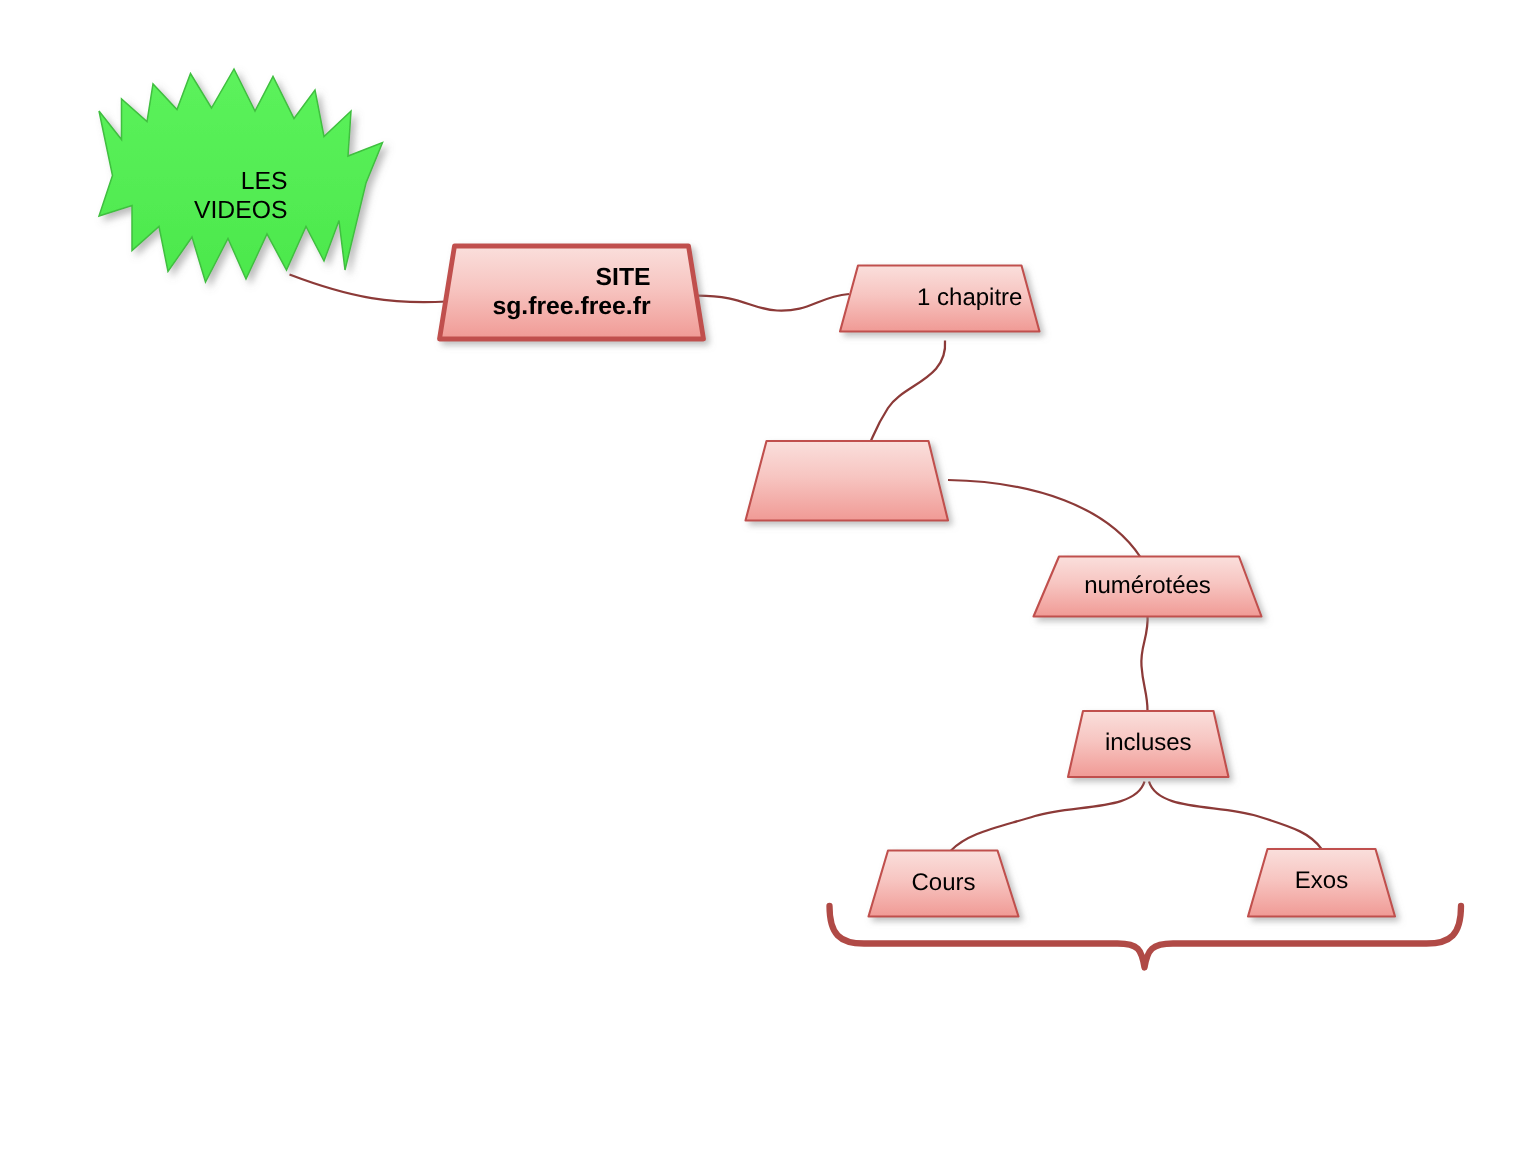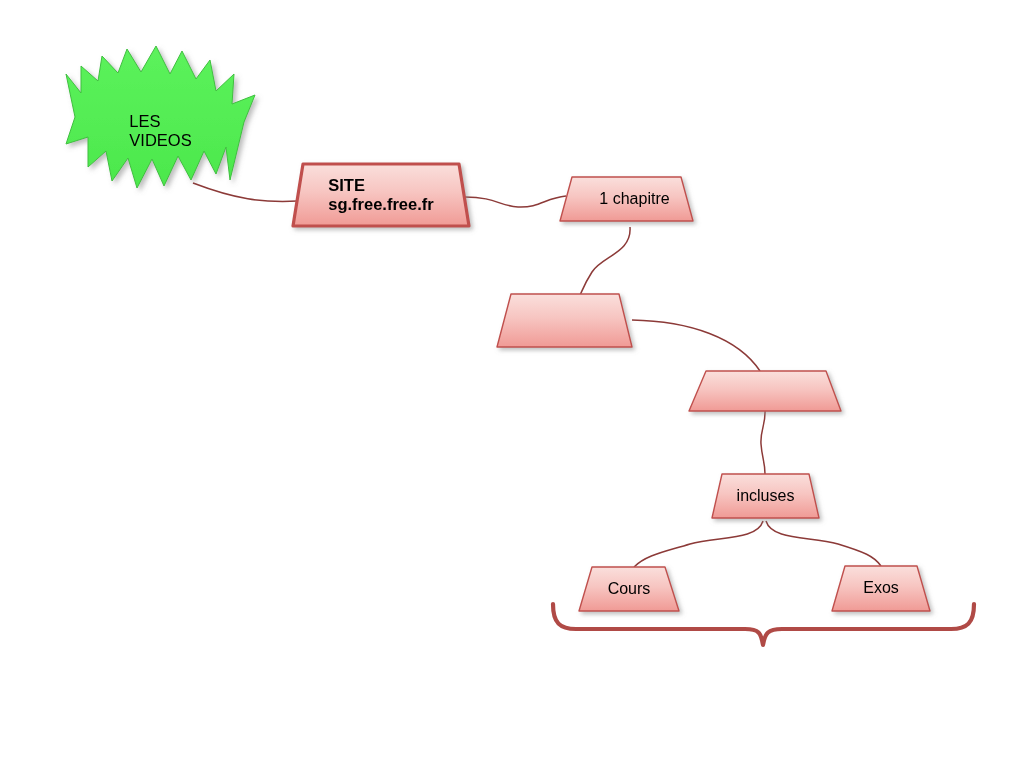--- a/index.html
+++ b/index.html
@@ -23,21 +23,21 @@
     top: 0;
     left: 0;
     width: 1024px;
     height: 768px;
   }
   .node-label {
     position: absolute;
     display: flex;
     align-items: center;
     justify-content: center;
-    text-align: left;
+    text-align: right;
     color: #000000;
     pointer-events: none;
     line-height: 1.18;
     white-space: pre-line;
   }
   .lbl-star {
     font-size: 16.5px;
     font-weight: 400;
   }
   .lbl-site {
@@ -136,23 +136,24 @@
                C 967,629 974,623 974,604"></path>
     </g>
   </svg>
 
   <div class="node-label lbl-star" style="left:66px; top:74px; width:189px; height:114px;">LES
 VIDEOS</div>
 
   <div class="node-label lbl-site" style="left:293px; top:164px; width:176px; height:62px;">SITE
 sg.free.free.fr</div>
 
-  <div class="node-label lbl-node" style="left:568px; top:177px; width:133px; height:44px;">1 chapitre</div>
+  <div class="node-label lbl-node" style="left:580px; top:177px; width:133px; height:44px;">1 chapitre</div>
 
 
+  <div class="node-label lbl-node" style="left:689px; top:371px; width:152px; height:40px;">numérotées</div>
 
   <div class="node-label lbl-node" style="left:579px; top:567px; width:100px; height:44px;">Cours</div>
 
   <div class="node-label lbl-node" style="left:712px; top:474px; width:107px; height:44px;">incluses</div>
 
   <div class="node-label lbl-node" style="left:832px; top:566px; width:98px; height:45px;">Exos</div>
 
 </div>
 
 </body></html>

